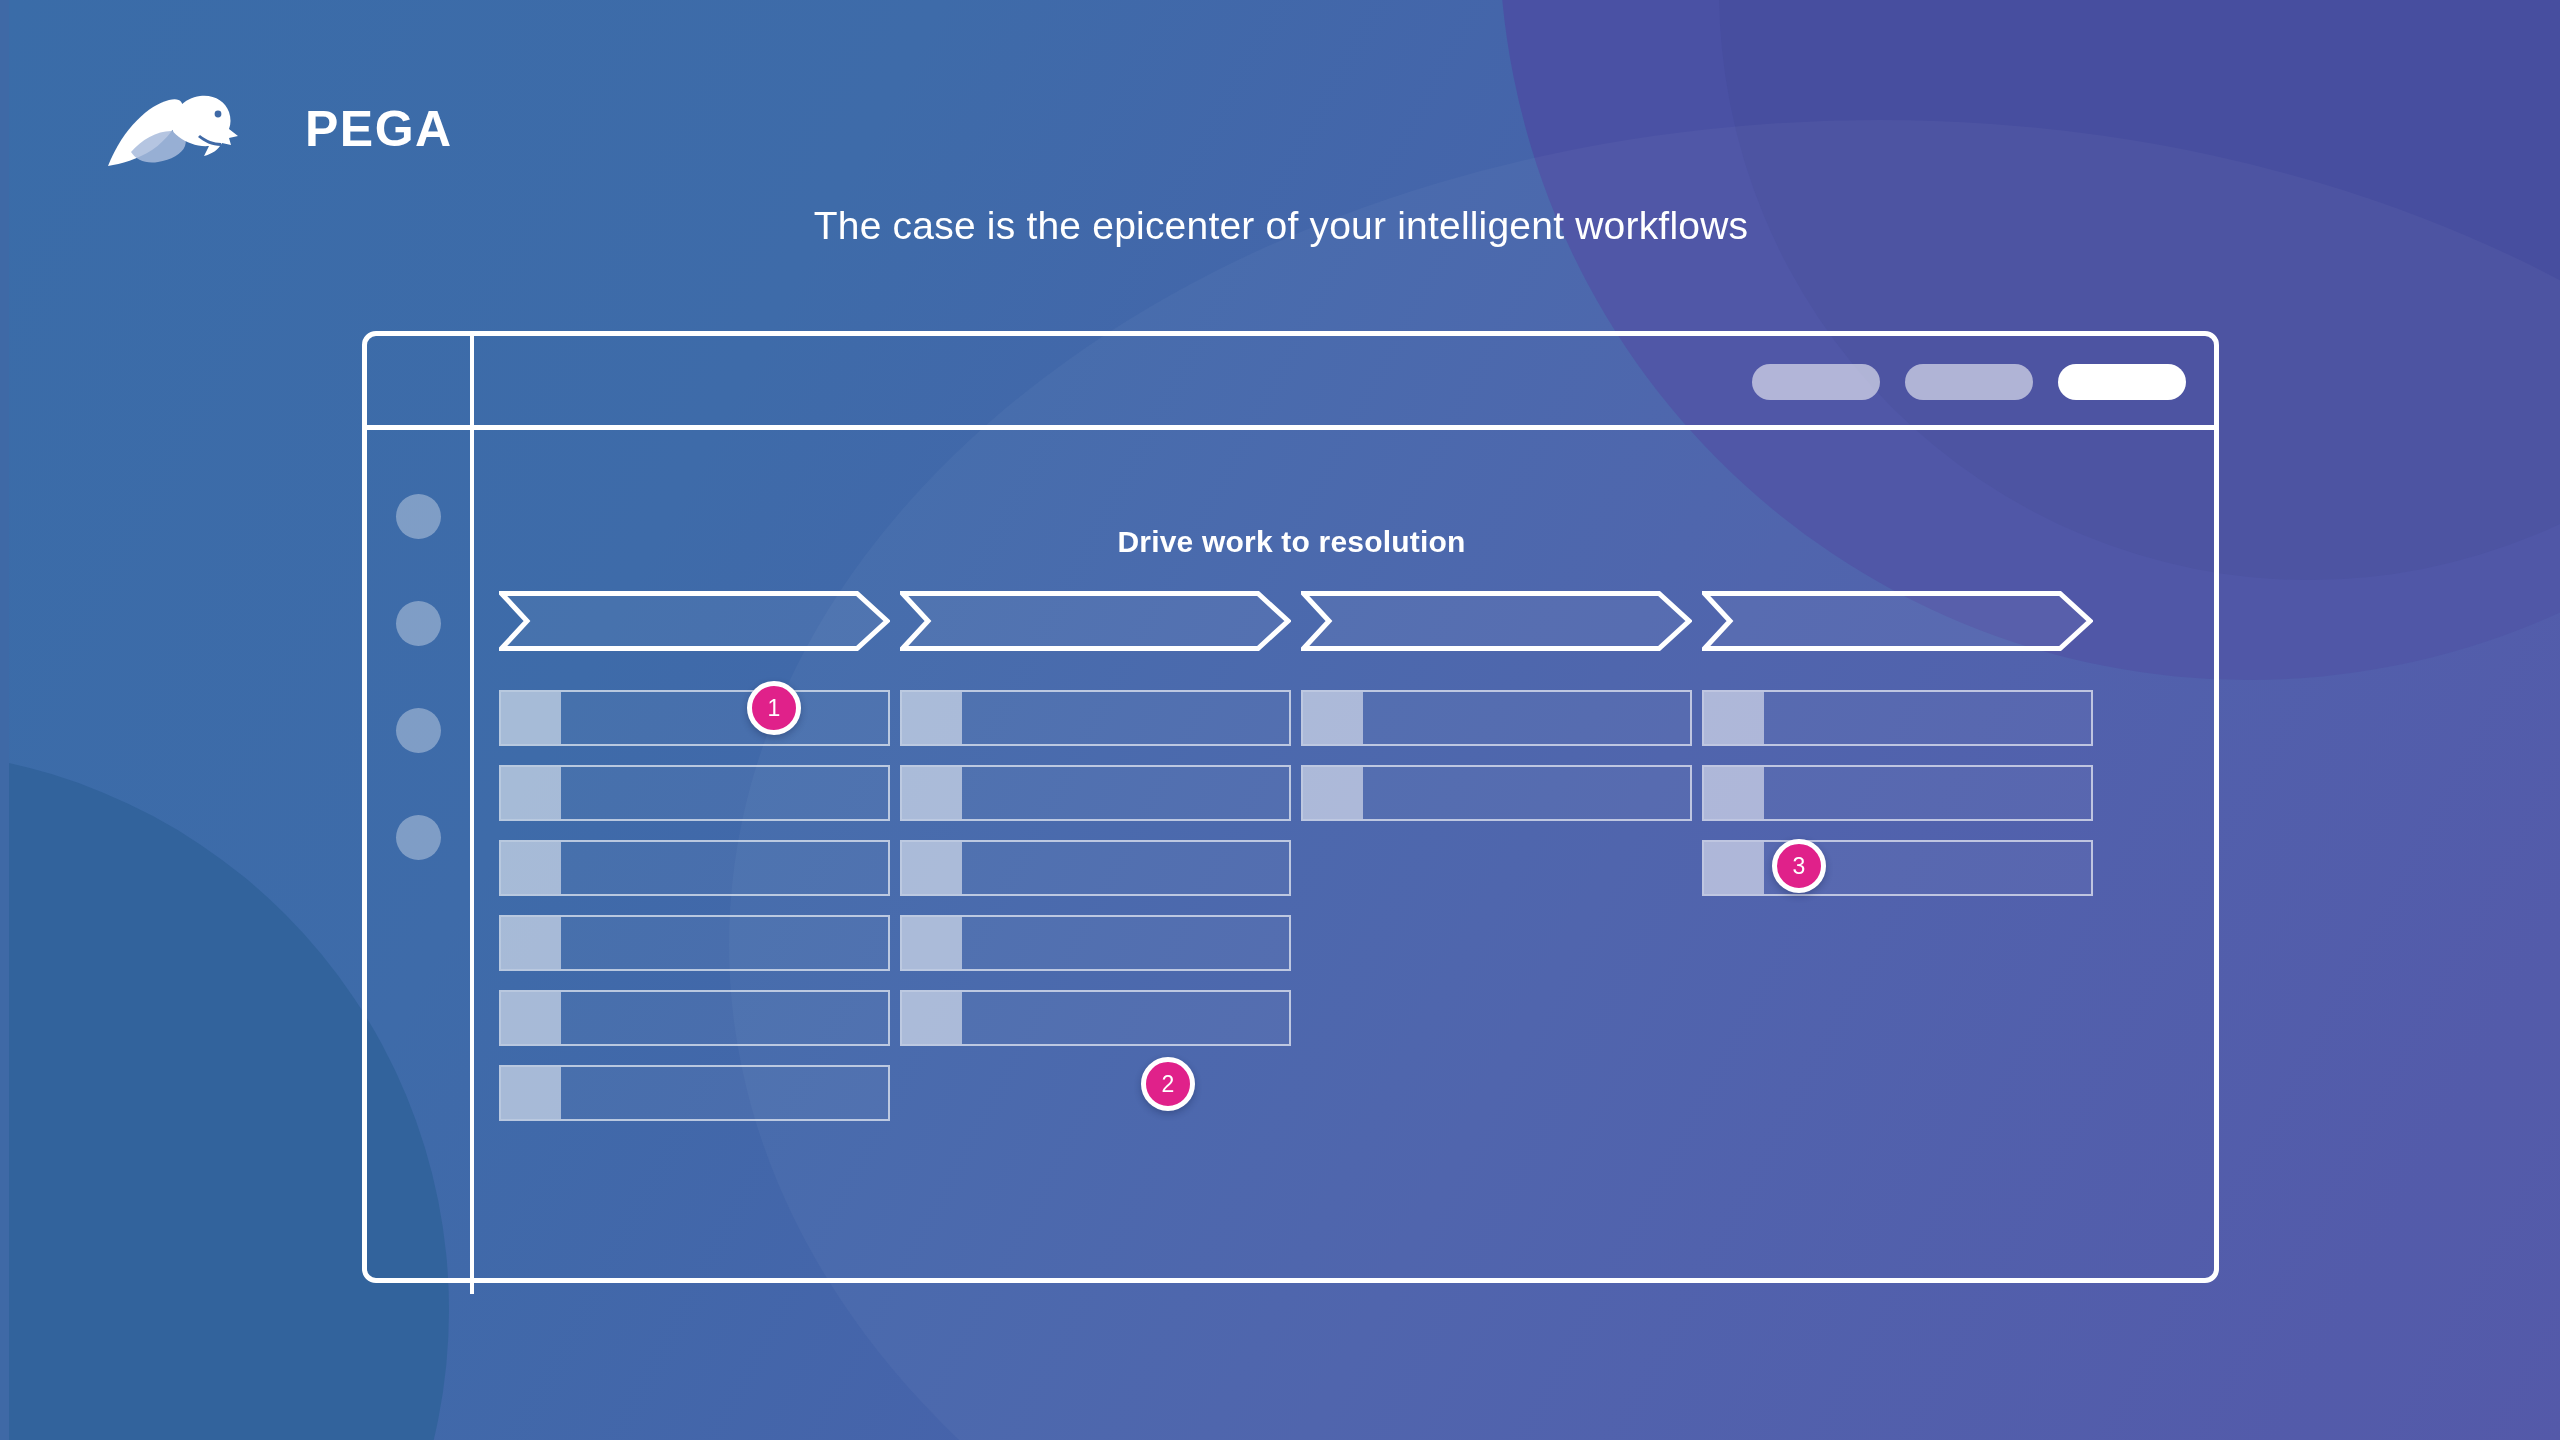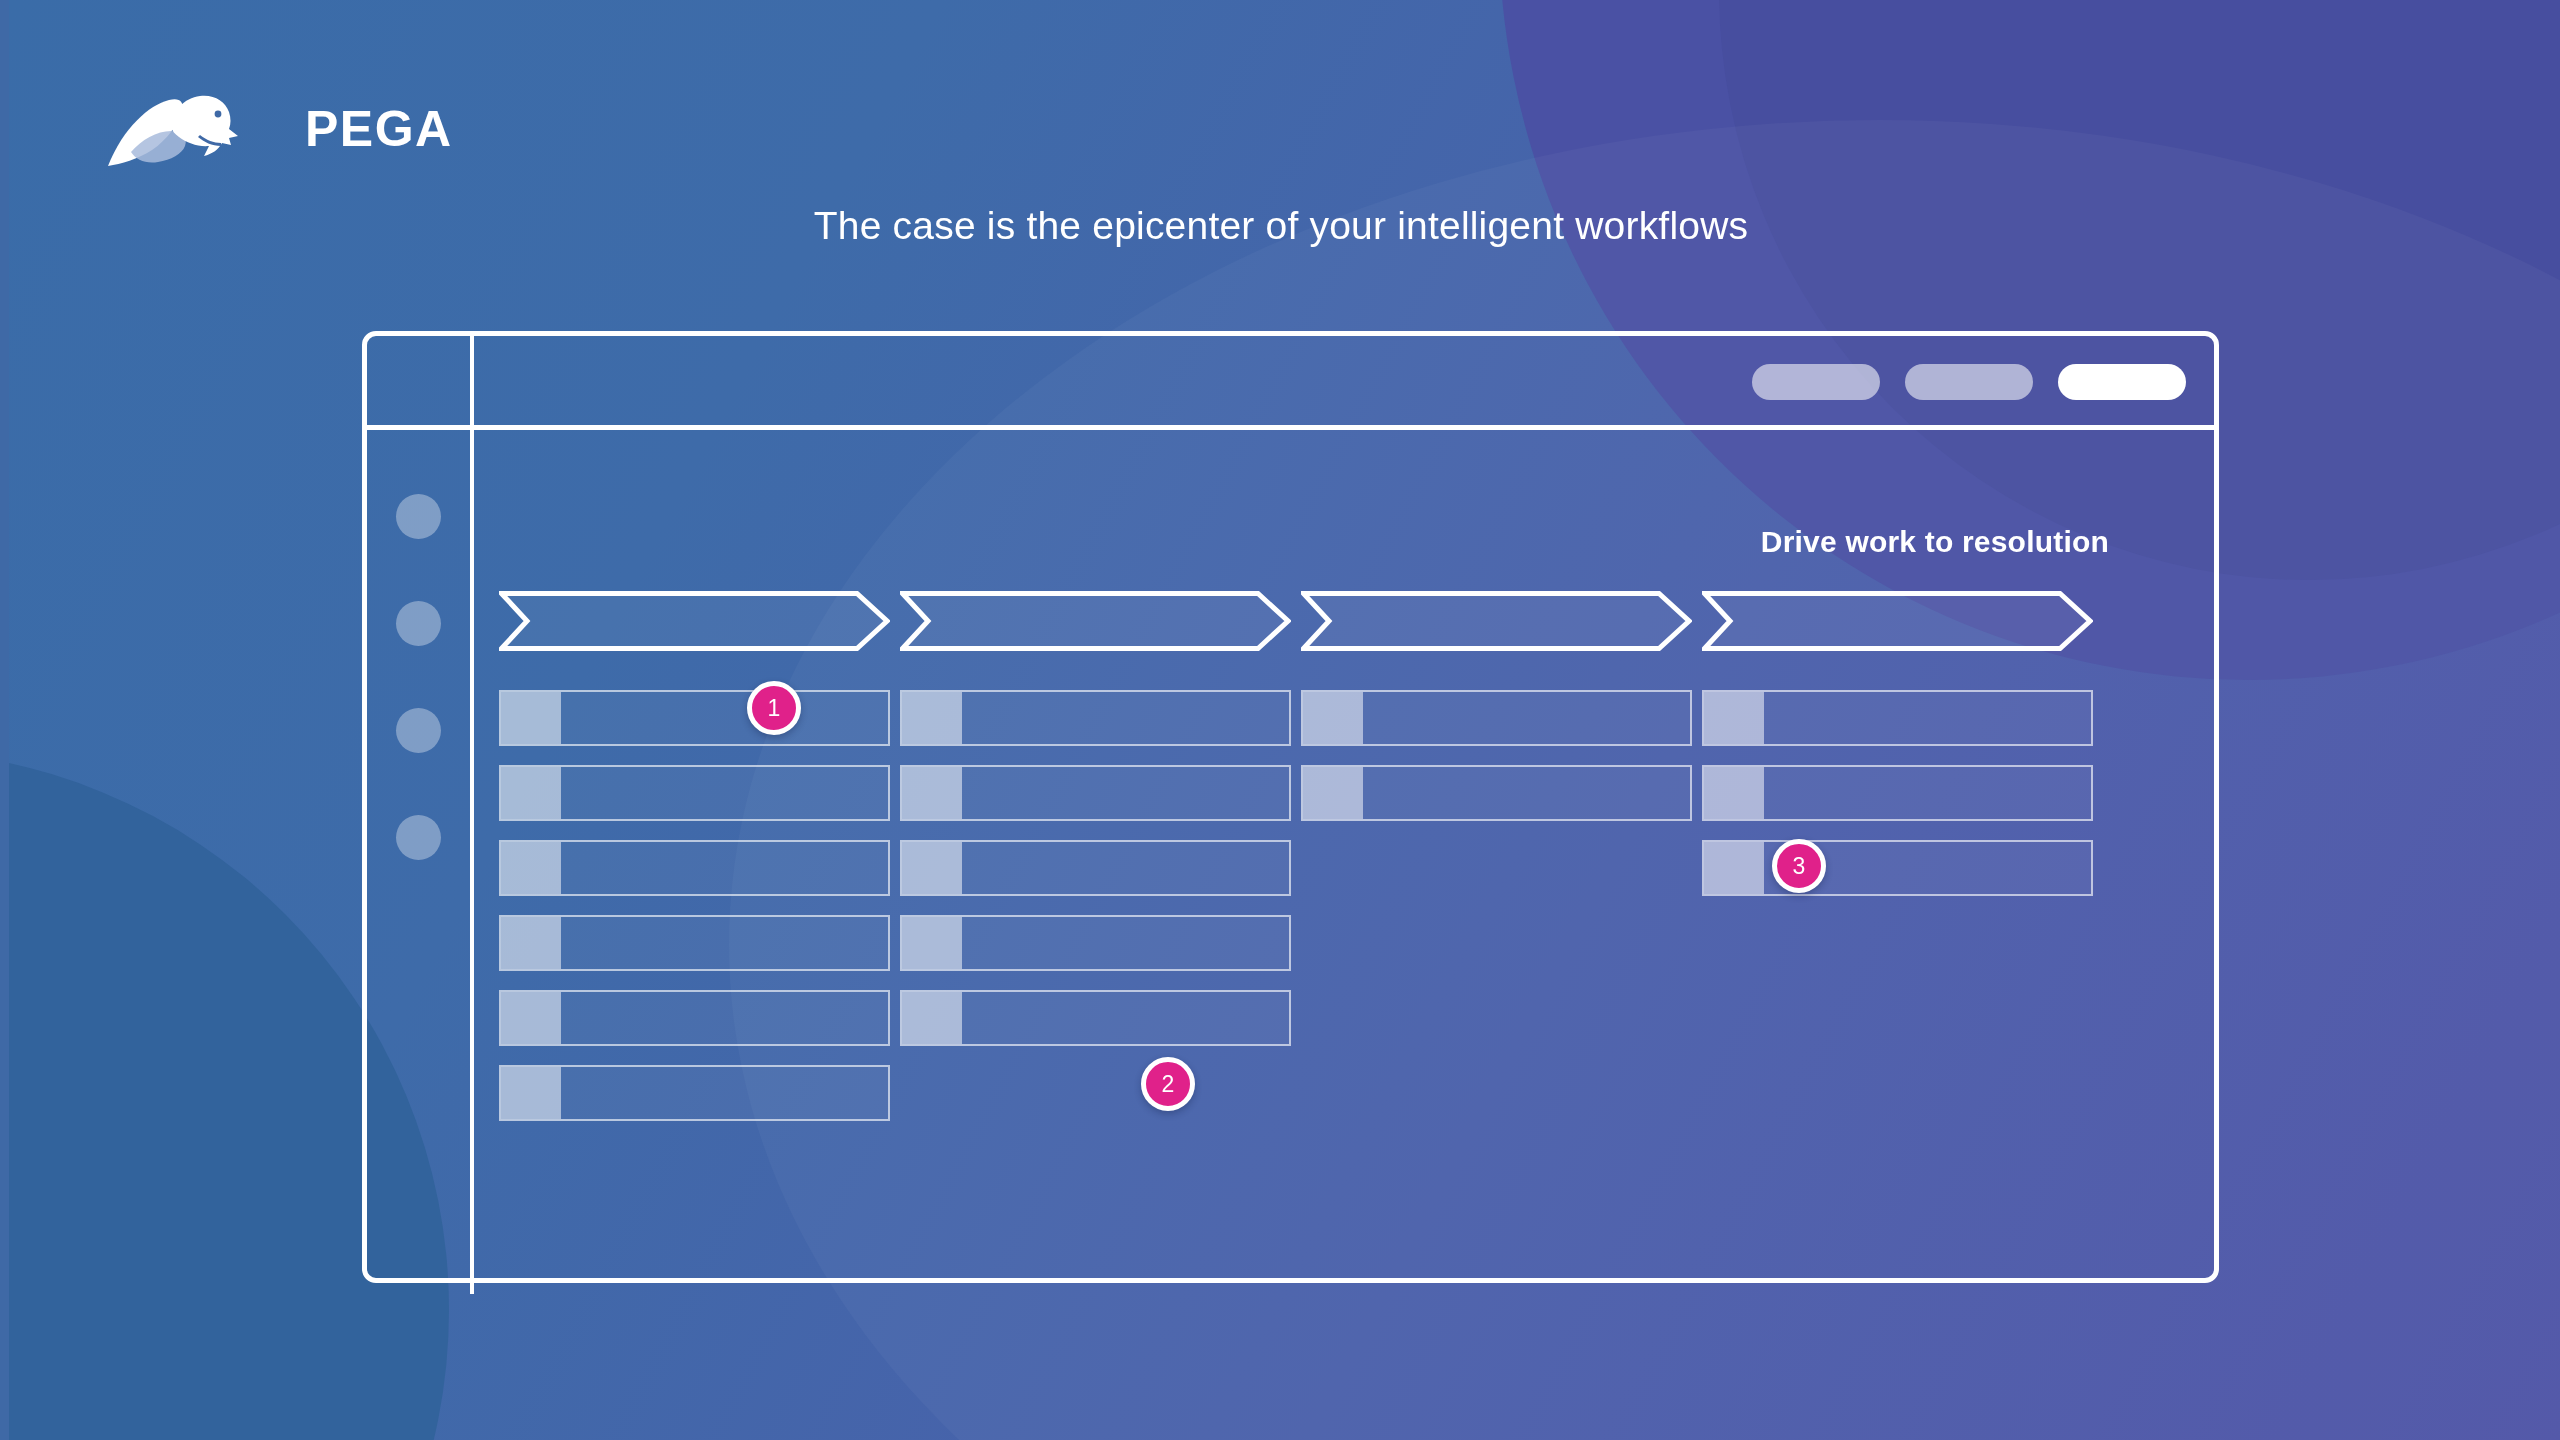--- a/index.html
+++ b/index.html
@@ -149,21 +149,21 @@
     left: 107px;
     top: 99px;
     right: 0;
     bottom: 0;
   }
   #section-title {
     position: absolute;
     left: 0;
     top: 90px;
     width: 1635px;
-    text-align: right;
+    text-align: center;
     color: #FFFFFF;
     font-size: 30px;
     font-weight: bold;
     letter-spacing: 0.2px;
   }
 
   
   #stages {
     position: absolute;
     left: 25px;

